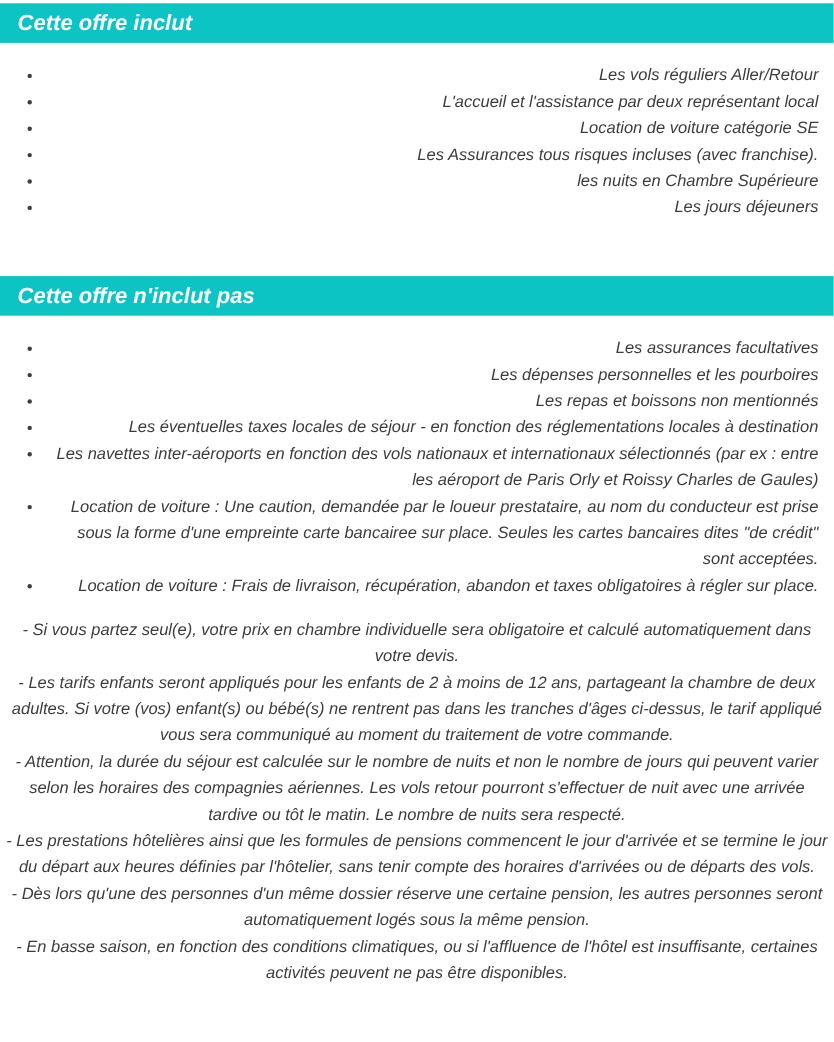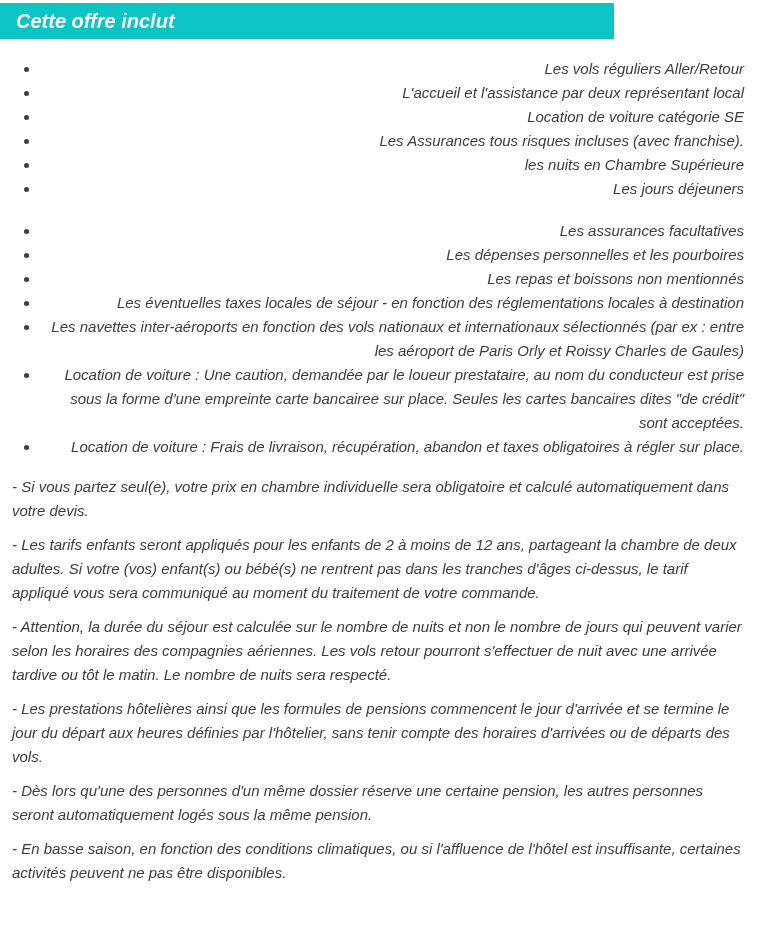--- a/index.html
+++ b/index.html
@@ -20,42 +20,43 @@
     color: var(--text-color);
   }
   .section-bar {
     background: var(--accent);
     color: var(--header-text-color);
     font-weight: 700;
     font-style: italic;
     font-size: 20px;
     line-height: 20px;
     padding: 8px 16px 8px 16px;
-    width: 614px;
+    width: 758px;
   }
   .bar-first { margin-top: 3px; }
   .bar-gap   { margin-top: 50px; }
   .bullet-list {
     margin: 18px 0 0 0;
     padding: 0 14px 0 40px;
     list-style: disc;
   }
   .bullet-list li {
     font-size: 15px;
     line-height: 24px;
     text-align: right;
   }
   .notes {
     margin-top: 16px;
     padding: 0 2px;
   }
   .notes p {
-    margin: 10px;
+    margin: 0;
     font-size: 15px;
     line-height: 24px;
+    text-align: center;
   }
 </style>
 </head>
 <body>
 
 <div class="section">
   <div class="section-bar bar-first">
     <span>Cette offre inclut</span>
   </div>
   <ul class="bullet-list">
@@ -68,20 +69,23 @@
 
       <li>Les Assurances tous risques incluses (avec franchise).</li>
 
       <li>les nuits en Chambre Supérieure</li>
 
       <li>Les jours déjeuners</li>
     </ul>
 </div>
 
 <div class="section">
+  <div class="section-bar bar-gap">
+    <span>Cette offre n'inclut pas</span>
+  </div>
   <ul class="bullet-list">
 
       <li>Les assurances facultatives</li>
 
       <li>Les dépenses personnelles et les pourboires</li>
 
       <li>Les repas et boissons non mentionnés</li>
 
       <li>Les éventuelles taxes locales de séjour - en fonction des réglementations locales à destination</li>
 

